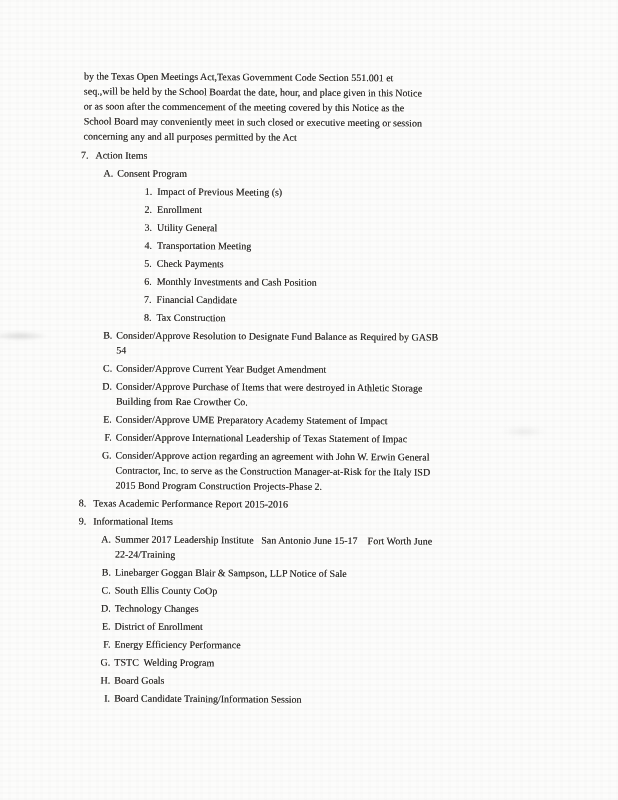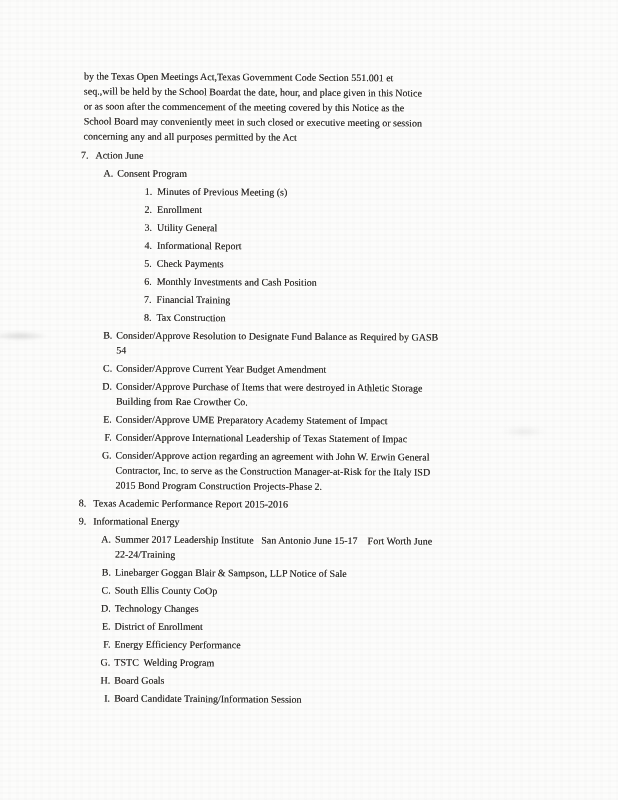--- a/index.html
+++ b/index.html
@@ -51,55 +51,55 @@
     <div class="para">
       <div class="pline">by the Texas Open Meetings Act,Texas Government Code Section 551.001 et</div>
       <div class="pline">seq.,will be held by the School Boardat the date, hour, and place given in this Notice</div>
       <div class="pline">or as soon after the commencement of the meeting covered by this Notice as the</div>
       <div class="pline">School Board may conveniently meet in such closed or executive meeting or session</div>
       <div class="pline">concerning any and all purposes permitted by the Act</div>
     </div>
 
     <div class="item l1">
       <span class="marker">7.</span>
-      <span class="text"><span class="tline">Action June</span></span>
+      <span class="text"><span class="tline">Action Items</span></span>
     </div>
 
     <div class="item l2 gap-top">
       <span class="marker">A.</span>
       <span class="text"><span class="tline">Consent Program</span></span>
     </div>
 
     <div class="item l3">
       <span class="marker">1.</span>
-      <span class="text"><span class="tline">Minutes of Previous Meeting (s)</span></span>
+      <span class="text"><span class="tline">Impact of Previous Meeting (s)</span></span>
     </div>
     <div class="item l3">
       <span class="marker">2.</span>
       <span class="text"><span class="tline">Enrollment</span></span>
     </div>
     <div class="item l3">
       <span class="marker">3.</span>
       <span class="text"><span class="tline">Utility General</span></span>
     </div>
     <div class="item l3">
       <span class="marker">4.</span>
-      <span class="text"><span class="tline">Informational Report</span></span>
+      <span class="text"><span class="tline">Transportation Meeting</span></span>
     </div>
     <div class="item l3">
       <span class="marker">5.</span>
       <span class="text"><span class="tline">Check Payments</span></span>
     </div>
     <div class="item l3">
       <span class="marker">6.</span>
       <span class="text"><span class="tline">Monthly Investments and Cash Position</span></span>
     </div>
     <div class="item l3">
       <span class="marker">7.</span>
-      <span class="text"><span class="tline">Financial Training</span></span>
+      <span class="text"><span class="tline">Financial Candidate</span></span>
     </div>
     <div class="item l3">
       <span class="marker">8.</span>
       <span class="text"><span class="tline">Tax Construction</span></span>
     </div>
 
     <div class="item l2">
       <span class="marker">B.</span>
       <span class="text">
         <div class="tline">Consider/Approve Resolution to Designate Fund Balance as Required by GASB</div>
@@ -133,21 +133,21 @@
         <div class="tline">2015 Bond Program Construction Projects-Phase 2.</div>
       </span>
     </div>
 
     <div class="item l1">
       <span class="marker">8.</span>
       <span class="text"><span class="tline">Texas Academic Performance Report 2015-2016</span></span>
     </div>
     <div class="item l1">
       <span class="marker">9.</span>
-      <span class="text"><span class="tline">Informational Energy</span></span>
+      <span class="text"><span class="tline">Informational Items</span></span>
     </div>
 
     <div class="item l2">
       <span class="marker">A.</span>
       <span class="text">
         <div class="tline">Summer 2017 Leadership Institute   San Antonio June 15-17    Fort Worth June</div>
         <div class="tline">22-24/Training</div>
       </span>
     </div>
     <div class="item l2">

